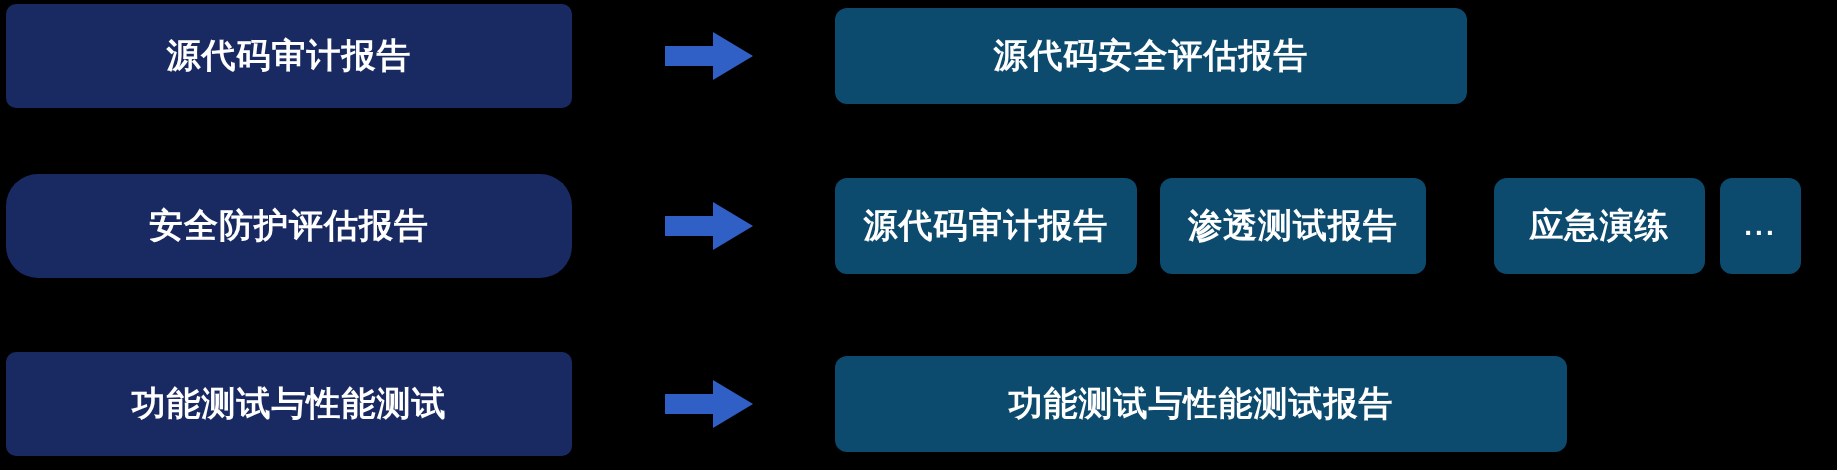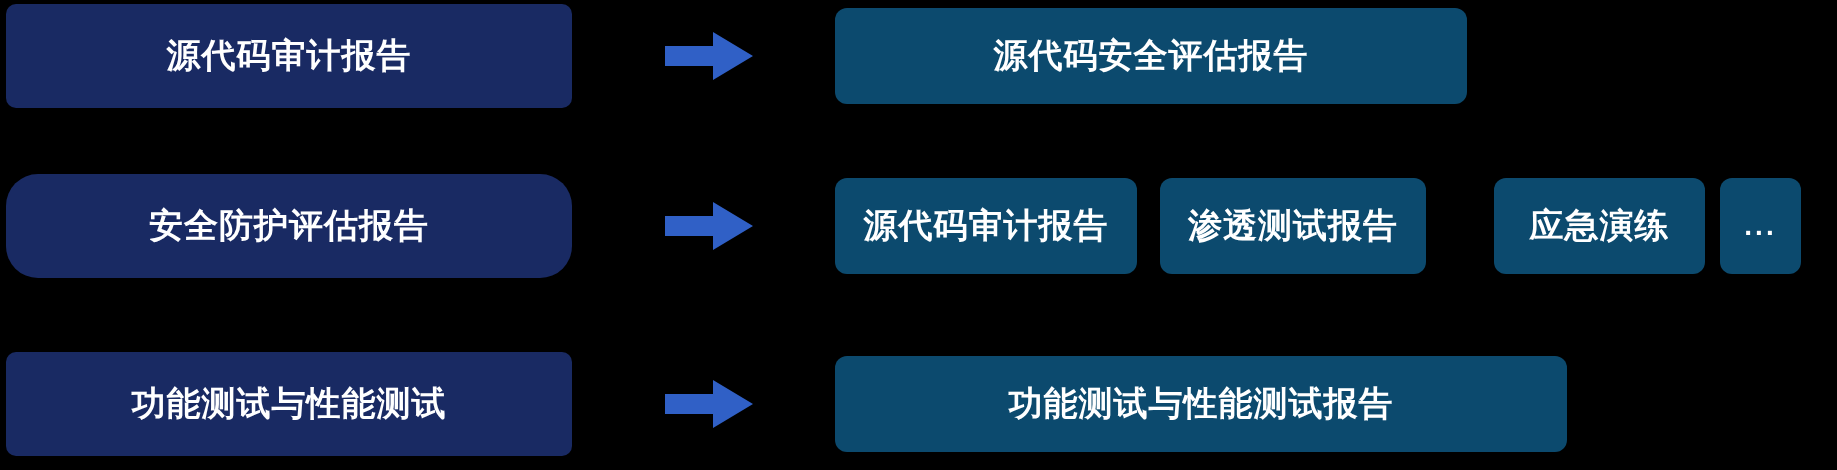--- a/index.html
+++ b/index.html
@@ -46,21 +46,21 @@
   }
   
   #r1-dark  { top: 4px; }
   #r1-arrow { left: 665px; top: 30px; }
   #r1-light { left: 835px; top: 8px; width: 632px; }
   
   #r2-dark  { top: 174px; border-radius: 32px; }
   #r2-arrow { left: 665px; top: 200px; }
   #r2-b1 { left: 835px;  top: 178px; width: 302px; }
   #r2-b2 { left: 1160px; top: 178px; width: 266px; }
-  #r2-b3 { left: 1494px; top: 178px; width: 211px; }
+  #r2-b3 { left: 1494px; top: 178px; width: 211px; border-radius: 13px; }
   #r2-b4 { left: 1720px; top: 178px; width: 81px; font-size: 28px; letter-spacing: 3px; }
   
   #r3-dark  { top: 352px; }
   #r3-arrow { left: 665px; top: 378px; }
   #r3-light { left: 835px; top: 356px; width: 732px; }
 </style>
 </head>
 <body>
 
 <div class="canvas">

